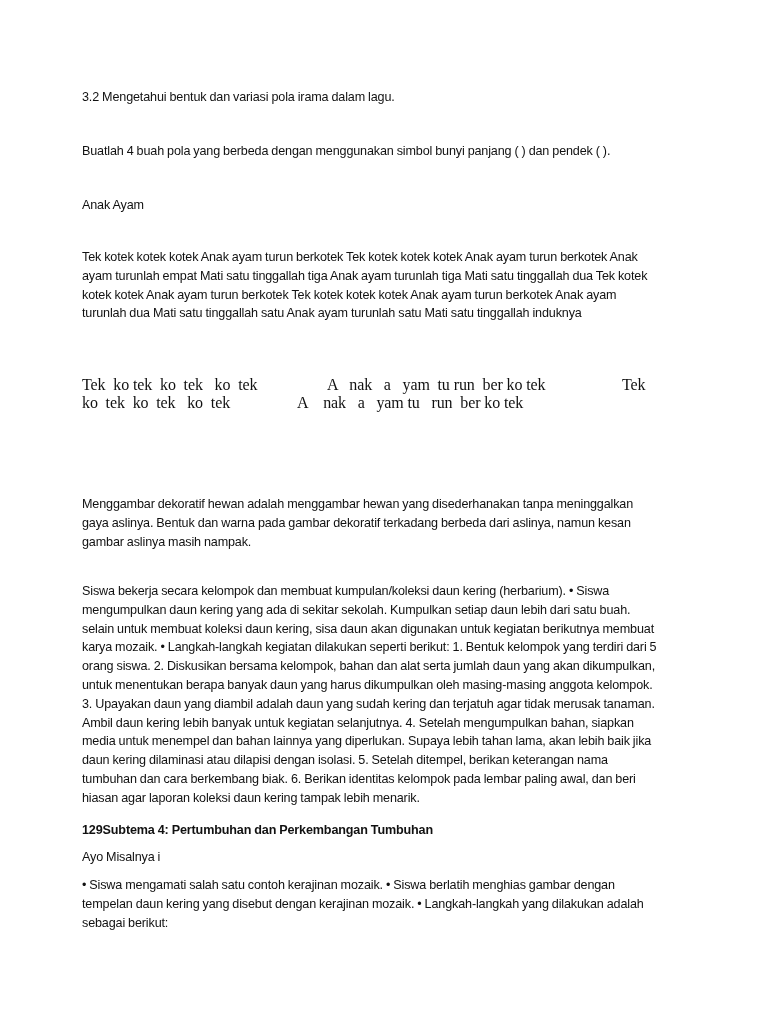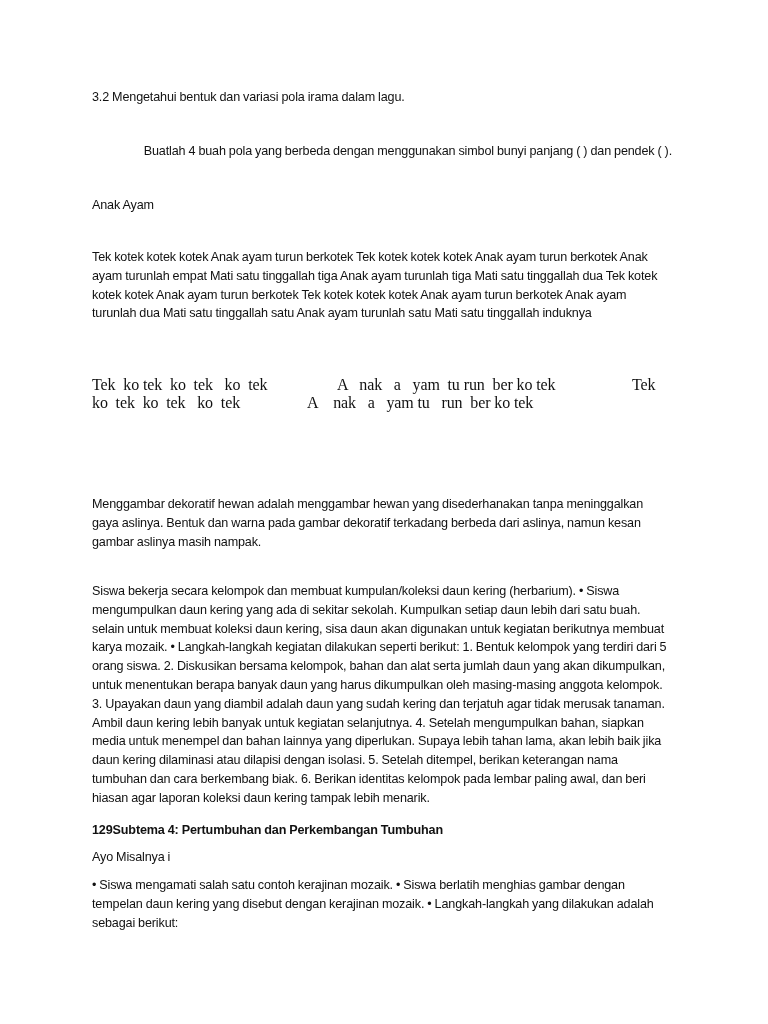--- a/index.html
+++ b/index.html
@@ -10,21 +10,21 @@
     body {
       width: 768px;
       height: 1024px;
       overflow: hidden;
       position: relative;
       font-family: "Liberation Sans", "DejaVu Sans", sans-serif;
       color: #111111;
     }
     .page {
       position: absolute;
-      left: 92px;
+      left: 82px;
       top: 0;
       width: 580px;
       height: 824px;
     }
     .para {
       position: absolute;
       left: 0;
       width: 580px;
       font-size: 12.6px;
       line-height: 18.8px;
@@ -42,21 +42,21 @@
       font-family: Liberation Serif, serif;
     }
   </style>
 </head>
 <body>
 
 <div class="page">
 
   <p class="para" style="top:88px;">3.2  Mengetahui bentuk dan variasi pola irama dalam lagu.</p>
 
-  <p class="para" style="top:142px;text-align:right;">Buatlah 4 buah pola yang berbeda dengan menggunakan simbol bunyi panjang (  ) dan pendek (  ).</p>
+  <p class="para" style="top:142px;">Buatlah 4 buah pola yang berbeda dengan menggunakan simbol bunyi panjang (  ) dan pendek (  ).</p>
 
   <p class="para" style="top:196px;">Anak Ayam</p>
 
 
   <p class="para" style="top:248px;">Tek kotek kotek kotek Anak ayam turun berkotek Tek kotek kotek kotek Anak ayam turun berkotek Anak ayam turunlah empat Mati satu tinggallah tiga Anak ayam turunlah tiga Mati satu tinggallah dua Tek kotek kotek kotek Anak ayam turun berkotek Tek kotek kotek kotek Anak ayam turun berkotek Anak ayam turunlah dua Mati satu tinggallah satu Anak ayam turunlah satu Mati satu tinggallah induknya</p>
 
   <div>
     <span class="rhythm-line" style="top:376px; left:0px;">Tek  ko tek  ko  tek   ko  tek</span>
     <span class="rhythm-line" style="top:376px; left:245px;">A   nak   a   yam  tu run  ber ko tek</span>
     <span class="rhythm-line" style="top:376px; left:540px;">Tek</span>

